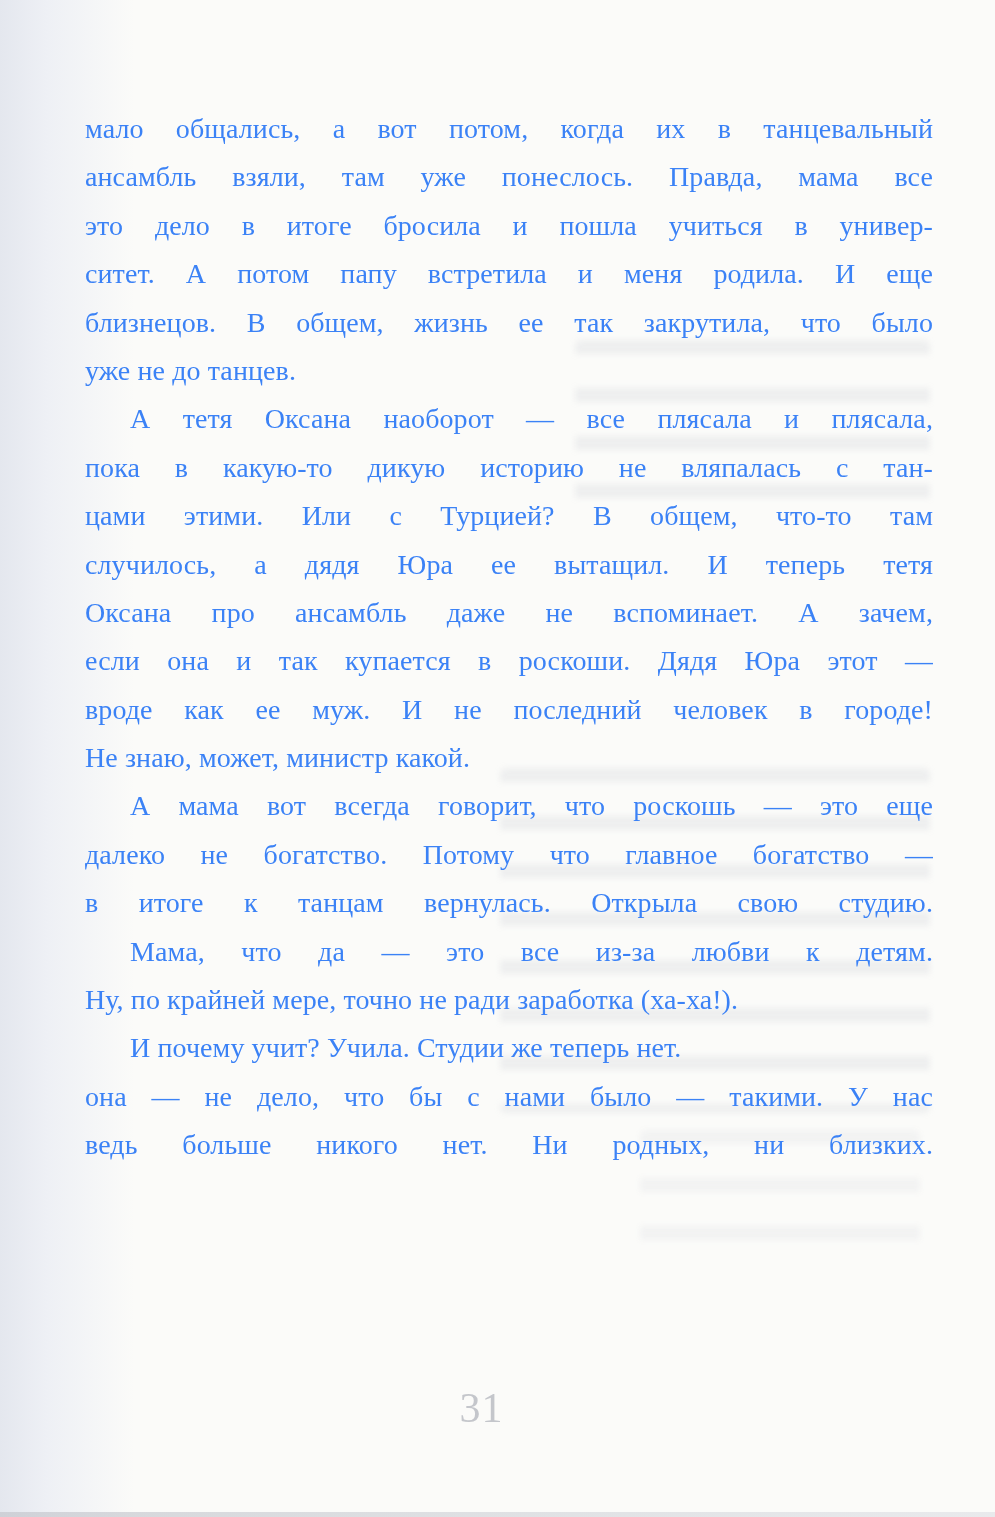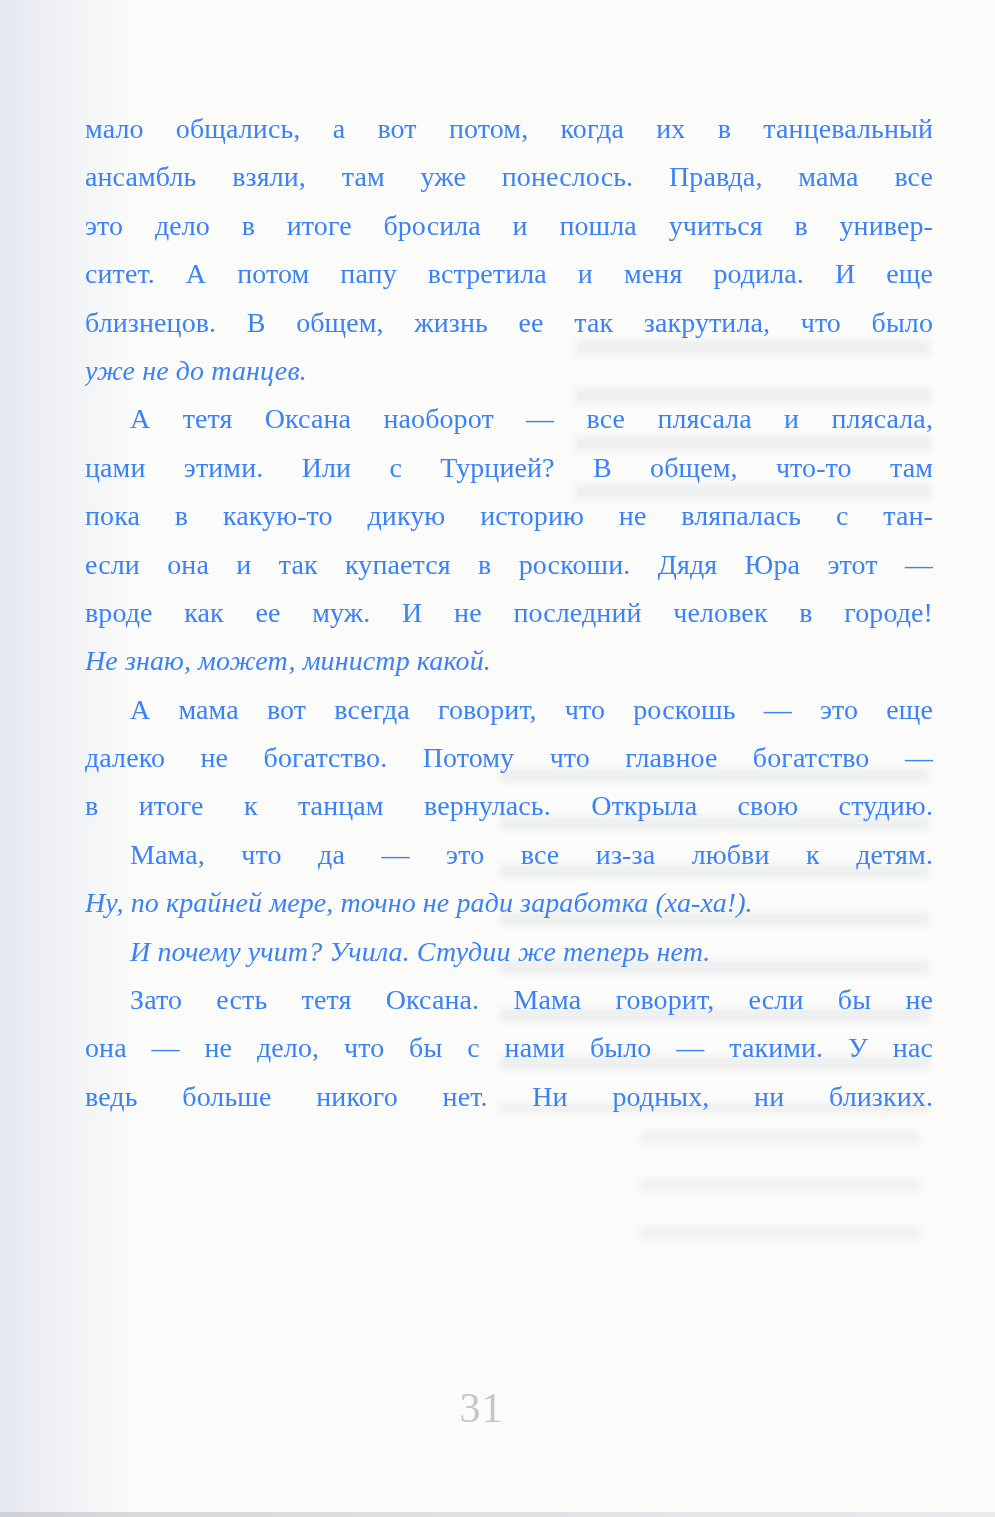--- a/index.html
+++ b/index.html
@@ -65,21 +65,20 @@
     height: 48.4px;
     line-height: 48.4px;
     overflow: hidden;
     text-align: justify;
     text-align-last: justify;
     -moz-text-align-last: justify;
     white-space: normal;
   }
   .line.para-end {
     text-align-last: left;
-    font-style: italic;
     -moz-text-align-last: left;
   }
   .line.indent {
     text-indent: 45px;
   }
   .page-number {
     position: absolute;
     top: 1384px;
     left: 0; right: 0;
     text-align: center;
@@ -101,32 +100,33 @@
   <div class="showthrough st-c"></div>
 
   <div class="text-block">
       <div class="line">мало общались, а вот потом, когда их в танцевальный</div>
       <div class="line">ансамбль взяли, там уже понеслось. Правда, мама все</div>
       <div class="line">это дело в итоге бросила и пошла учиться в универ-</div>
       <div class="line">ситет. А потом папу встретила и меня родила. И еще</div>
       <div class="line">близнецов. В общем, жизнь ее так закрутила, что было</div>
       <div class="line para-end">уже не до танцев.</div>
       <div class="line indent">А тетя Оксана наоборот — все плясала и плясала,</div>
+      <div class="line">пока в какую-то дикую историю не вляпалась с тан-</div>
       <div class="line">цами этими. Или с Турцией? В общем, что-то там</div>
-      <div class="line">пока в какую-то дикую историю не вляпалась с тан-</div>
+      <div class="line">случилось, а дядя Юра ее вытащил. И теперь тетя</div>
+      <div class="line">Оксана про ансамбль даже не вспоминает. А зачем,</div>
       <div class="line">если она и так купается в роскоши. Дядя Юра этот —</div>
       <div class="line">вроде как ее муж. И не последний человек в городе!</div>
       <div class="line para-end">Не знаю, может, министр какой.</div>
       <div class="line indent">А мама вот всегда говорит, что роскошь — это еще</div>
       <div class="line">далеко не богатство. Потому что главное богатство —</div>
       <div class="line">в итоге к танцам вернулась. Открыла свою студию.</div>
       <div class="line indent">Мама, что да — это все из-за любви к детям.</div>
       <div class="line para-end">Ну, по крайней мере, точно не ради заработка (ха-ха!).</div>
       <div class="line indent para-end">И почему учит? Учила. Студии же теперь нет.</div>
-      <div class="line indent">Зато есть тетя Оксана. Мама говорит, если бы не</div>
       <div class="line">она — не дело, что бы с нами было — такими. У нас</div>
       <div class="line">ведь больше никого нет. Ни родных, ни близких.</div>
     </div>
 
   <div class="page-number">31</div>
 
   <div class="bottom-edge"></div>
 
 </div>
 

